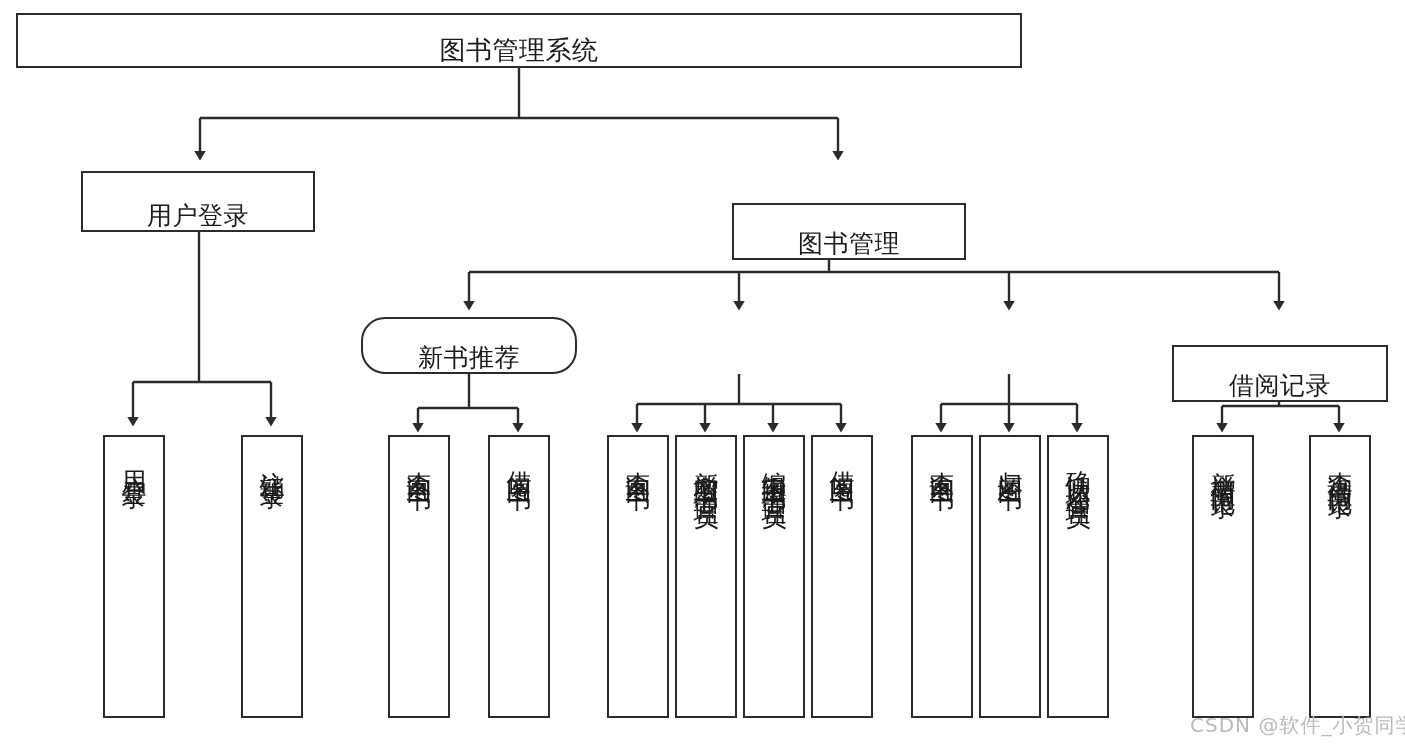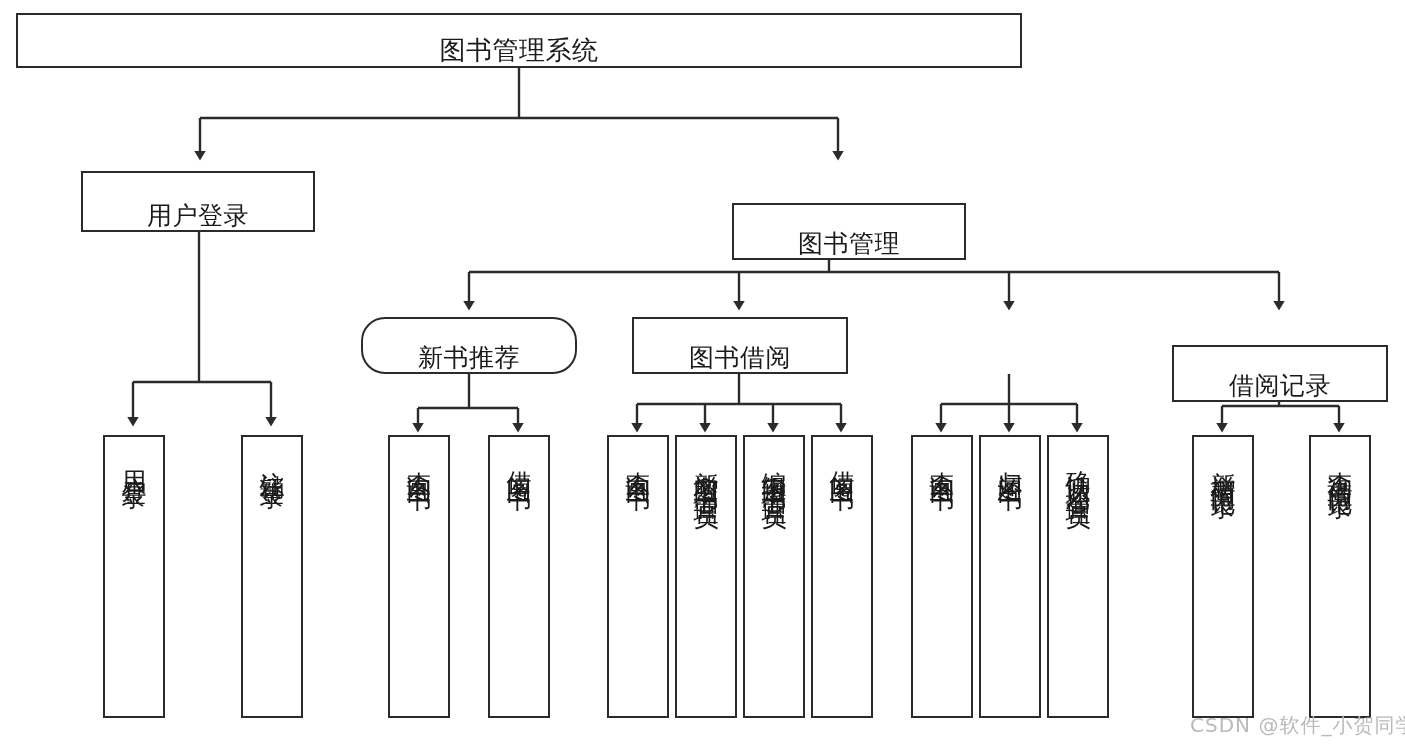--- a/index.html
+++ b/index.html
@@ -134,23 +134,20 @@
   <div class="node h" style="left:81px; top:171px; width:234px; height:61px;">
     <span class="node-label">用户登录</span>
   </div>
   <div class="node h" style="left:732px; top:171px; width:234px; height:57px;margin-top:32px;">
     <span class="node-label">图书管理</span>
   </div>
 
   <div class="node h" style="left:361px; top:317px; width:216px; height:57px;border-radius:24px;">
     <span class="node-label">新书推荐</span>
   </div>
-  <div class="node h" style="left:632px; top:317px; width:216px; height:57px;">
-    <span class="node-label">图书借阅</span>
-  </div>
   <div class="node h" style="left:1172px; top:317px; width:216px; height:57px;margin-top:28px;">
     <span class="node-label">借阅记录</span>
   </div>
 
   <div class="node v" style="left:103px; top:435px; width:62px; height:283px;">
     <span class="node-label">用户登录</span>
   </div>
   <div class="node v" style="left:241px; top:435px; width:62px; height:283px;">
     <span class="node-label">注销登录</span>
   </div>

